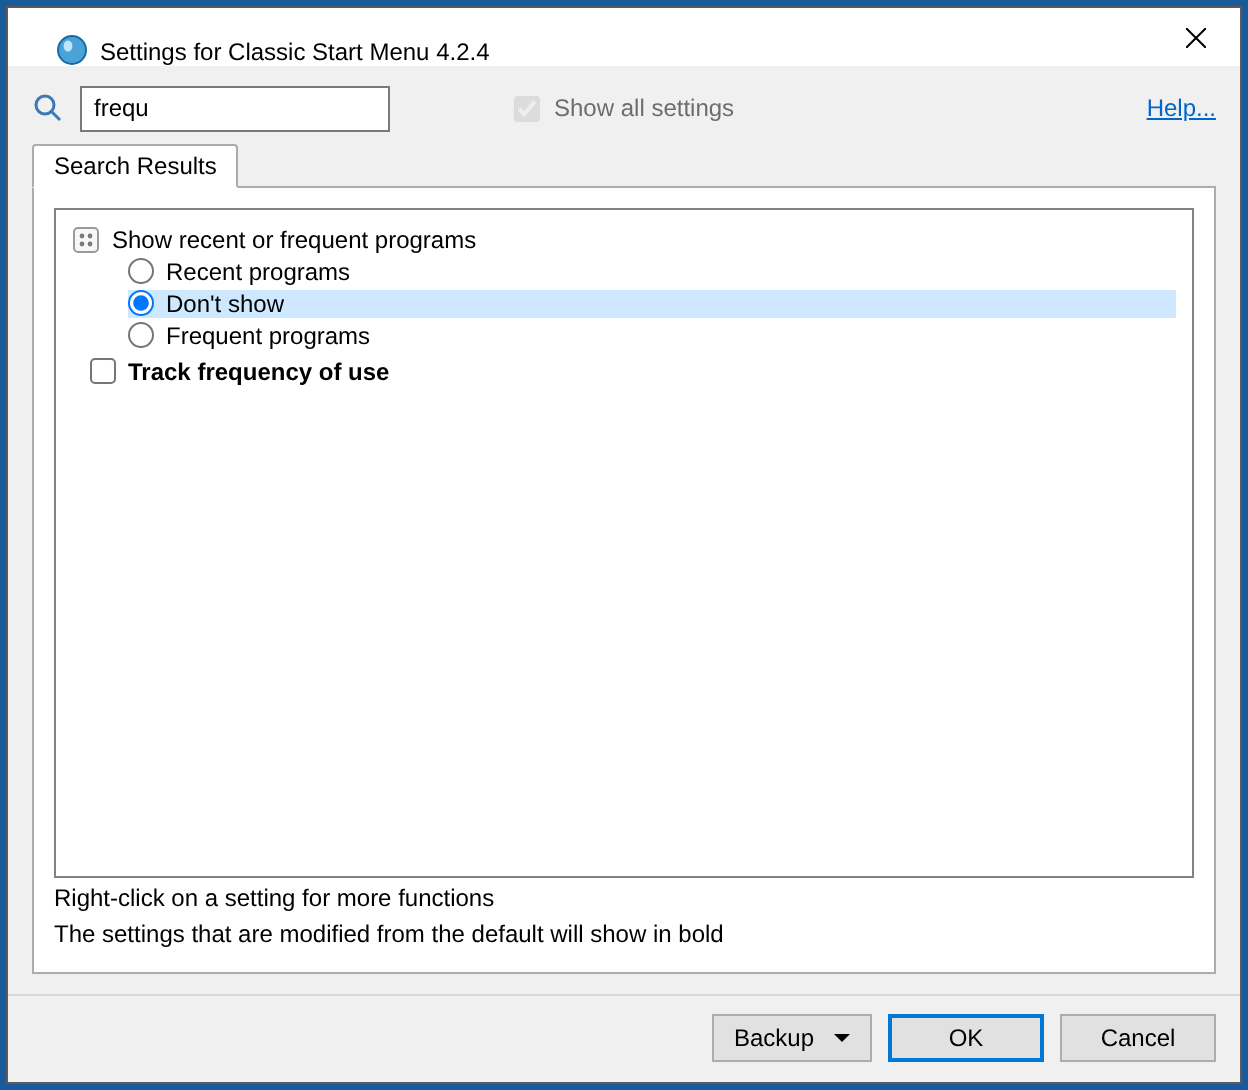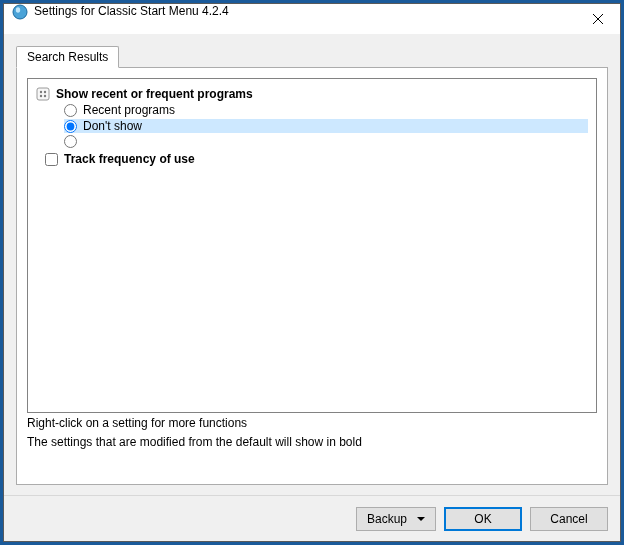--- a/index.html
+++ b/index.html
@@ -15,22 +15,22 @@
     padding: 3px;
   }
   .window {
     width: 100%; height: 100%;
     background: #ffffff;
     border: 1px solid #5a5a5a;
     display: flex; flex-direction: column;
   }
   .titlebar {
     height: 30px;
-    display: flex; align-items: flex-start;
-    padding-left: 8px;
+    display: flex; align-items: flex-end;
+    padding-left: 24px;
     background: #ffffff;
     position: relative;
   }
   .titlebar .app-icon {
     width: 16px; height: 16px;
     margin-right: 6px;
   }
   .titlebar .title {
     color: #000;
     font-size: 12px;
@@ -104,21 +104,21 @@
     overflow: auto;
   }
   .results-box {
     border: 1px solid #828282;
     height: 335px;
     padding: 6px 8px;
     overflow: auto;
   }
   .group-row {
     display: flex; align-items: center; gap: 6px;
-    font-weight: bold;
+    font-weight: normal;
     margin-top: 2px;
   }
   .small-icon {
     width: 14px; height: 14px;
     display: inline-flex; align-items: center; justify-content: center;
   }
   .radio-row {
     display: flex; align-items: center; gap: 6px;
     margin-left: 28px;
     margin-top: 2px;
@@ -196,20 +196,34 @@
       <div class="close-btn">
         <svg viewBox="0 0 10 10">
           <line x1="0" y1="0" x2="10" y2="10" stroke="#000" stroke-width="1"></line>
           <line x1="10" y1="0" x2="0" y2="10" stroke="#000" stroke-width="1"></line>
         </svg>
       </div>
     </div>
 
     <div class="body">
 
+      <div class="toprow">
+        <span class="search-icon-wrap">
+          <svg viewBox="0 0 16 16" width="16" height="16">
+            <circle cx="6.5" cy="6.5" r="4.5" fill="none" stroke="#3a7ab5" stroke-width="1.5"></circle>
+            <line x1="10" y1="10" x2="14" y2="14" stroke="#3a7ab5" stroke-width="1.5"></line>
+          </svg>
+        </span>
+        <input class="search-input" type="text" value="frequ" style="">
+        <label class="showall">
+          <input type="checkbox" checked="" disabled="" style="">
+          <span>Show all settings</span>
+        </label>
+        <a class="help-link">Help...</a>
+      </div>
 
       <div class="tabstrip">
         <div class="tab">Search Results</div>
       </div>
 
       <div class="content-panel">
         <div class="results-box">
 
           <div class="group-row">
             <span class="small-icon">
@@ -227,20 +241,21 @@
           <div class="radio-row">
             <input type="radio" name="rfp" style="">
             <label>Recent programs</label>
           </div>
           <div class="radio-row selected">
             <input type="radio" name="rfp" checked="" style="">
             <label>Don't show</label>
           </div>
           <div class="radio-row">
             <input type="radio" name="rfp" style="">
+            <label>Frequent programs</label>
           </div>
 
           <div class="check-row">
             <input type="checkbox" style="">
             <span>Track frequency of use</span>
           </div>
 
         </div>
         <div class="hint">Right-click on a setting for more functions</div>
         <div class="hint">The settings that are modified from the default will show in bold</div>

